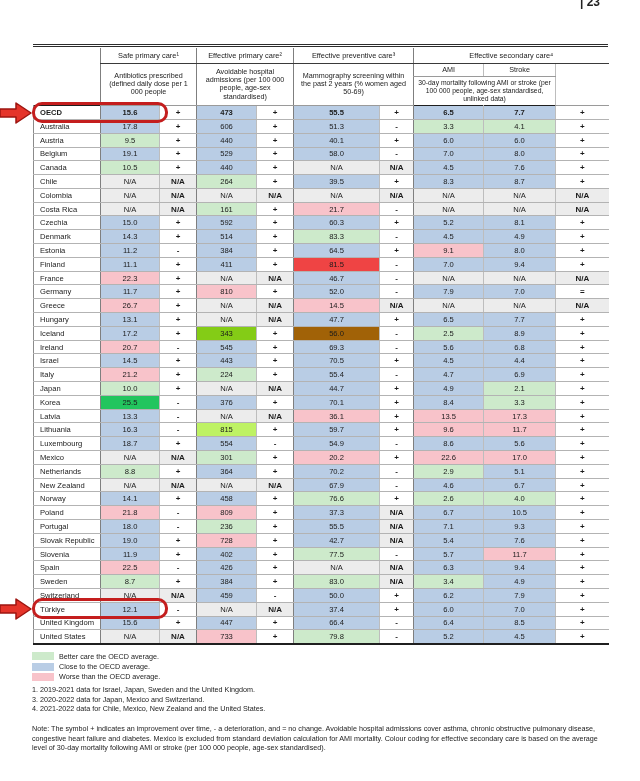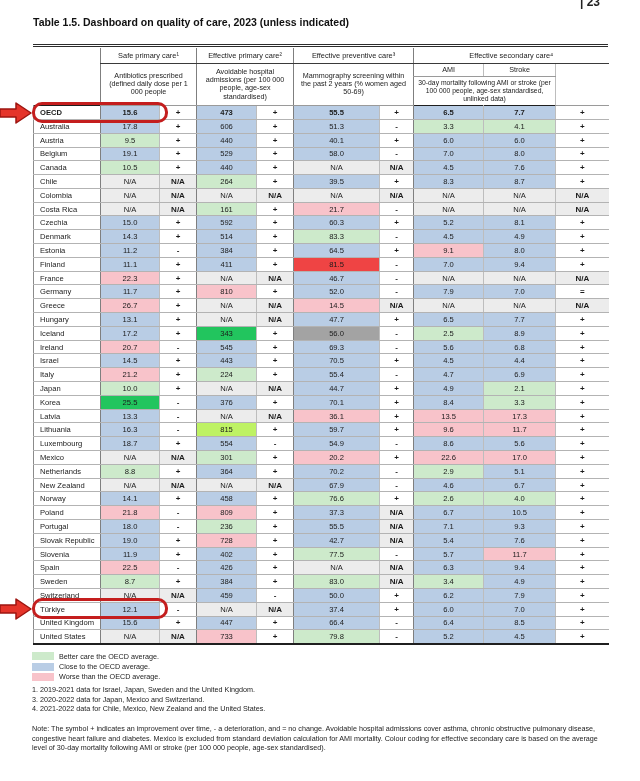--- a/index.html
+++ b/index.html
@@ -45,21 +45,20 @@
   .note { position:absolute; left:32px; top:724px; width:578px; font-size:7.2px; line-height:9.6px; color:#1b1b1b; }
 
   .hl-box { position:absolute; border:3px solid #c41e1e; border-radius:10px; pointer-events:none; }
   .hl-arrow { position:absolute; left:-33px; width:32px; height:24px; }
 </style>
 </head>
 <body>
 
 <div class="page">
   <div class="page-number">| 23</div>
-  <div class="title">Table 1.5. Dashboard on quality of care, 2023 (unless indicated)</div>
 
   <div class="table-wrap" id="table-wrap">
     <div class="rule-double"></div>
     <table>
       <colgroup>
         <col style="width:67px">
           <col style="width:59px">
           <col style="width:37px">
         <col style="width:60px">
           <col style="width:37px">
@@ -279,23 +278,23 @@
             <td style="background: rgb(185, 205, 229); border-left: 1px solid rgb(127, 127, 127);">47.7</td>
             <td class="trend" style="border-left: 1px solid rgb(189, 189, 189);">+</td>
             <td style="background: rgb(185, 205, 229); border-left: 1px solid rgb(127, 127, 127);">6.5</td>
             <td style="background: rgb(185, 205, 229); border-left: 1px solid rgb(189, 189, 189);">7.7</td>
             <td class="trend" style="border-left: 1px solid rgb(189, 189, 189);">+</td>
           </tr>
           <tr>
             <td class="country">Iceland</td>
             <td style="background: rgb(185, 205, 229); border-left: 1px solid rgb(127, 127, 127);">17.2</td>
             <td class="trend" style="border-left: 1px solid rgb(189, 189, 189);">+</td>
-            <td style="background: #22c55e; border-left: 1px solid rgb(127, 127, 127); margin-left: 48px;">343</td>
-            <td class="trend" style="border-left: 1px solid rgb(189, 189, 189);">+</td>
-            <td style="background: #a3a3a3; border-left: 1px solid rgb(127, 127, 127);">56.0</td>
+            <td style="background: #84cc16; border-left: 1px solid rgb(127, 127, 127); margin-left: 48px;">343</td>
+            <td class="trend" style="border-left: 1px solid rgb(189, 189, 189);">+</td>
+            <td style="background: #a16207; border-left: 1px solid rgb(127, 127, 127);">56.0</td>
             <td class="trend" style="border-left: 1px solid rgb(189, 189, 189);">-</td>
             <td style="background: rgb(205, 234, 203); border-left: 1px solid rgb(127, 127, 127);">2.5</td>
             <td style="background: rgb(185, 205, 229); border-left: 1px solid rgb(189, 189, 189);">8.9</td>
             <td class="trend" style="border-left: 1px solid rgb(189, 189, 189);">+</td>
           </tr>
           <tr>
             <td class="country">Ireland</td>
             <td style="background: rgb(248, 195, 202); border-left: 1px solid rgb(127, 127, 127);">20.7</td>
             <td class="trend" style="border-left: 1px solid rgb(189, 189, 189);">-</td>
             <td style="background: rgb(185, 205, 229); border-left: 1px solid rgb(127, 127, 127);">545</td>

